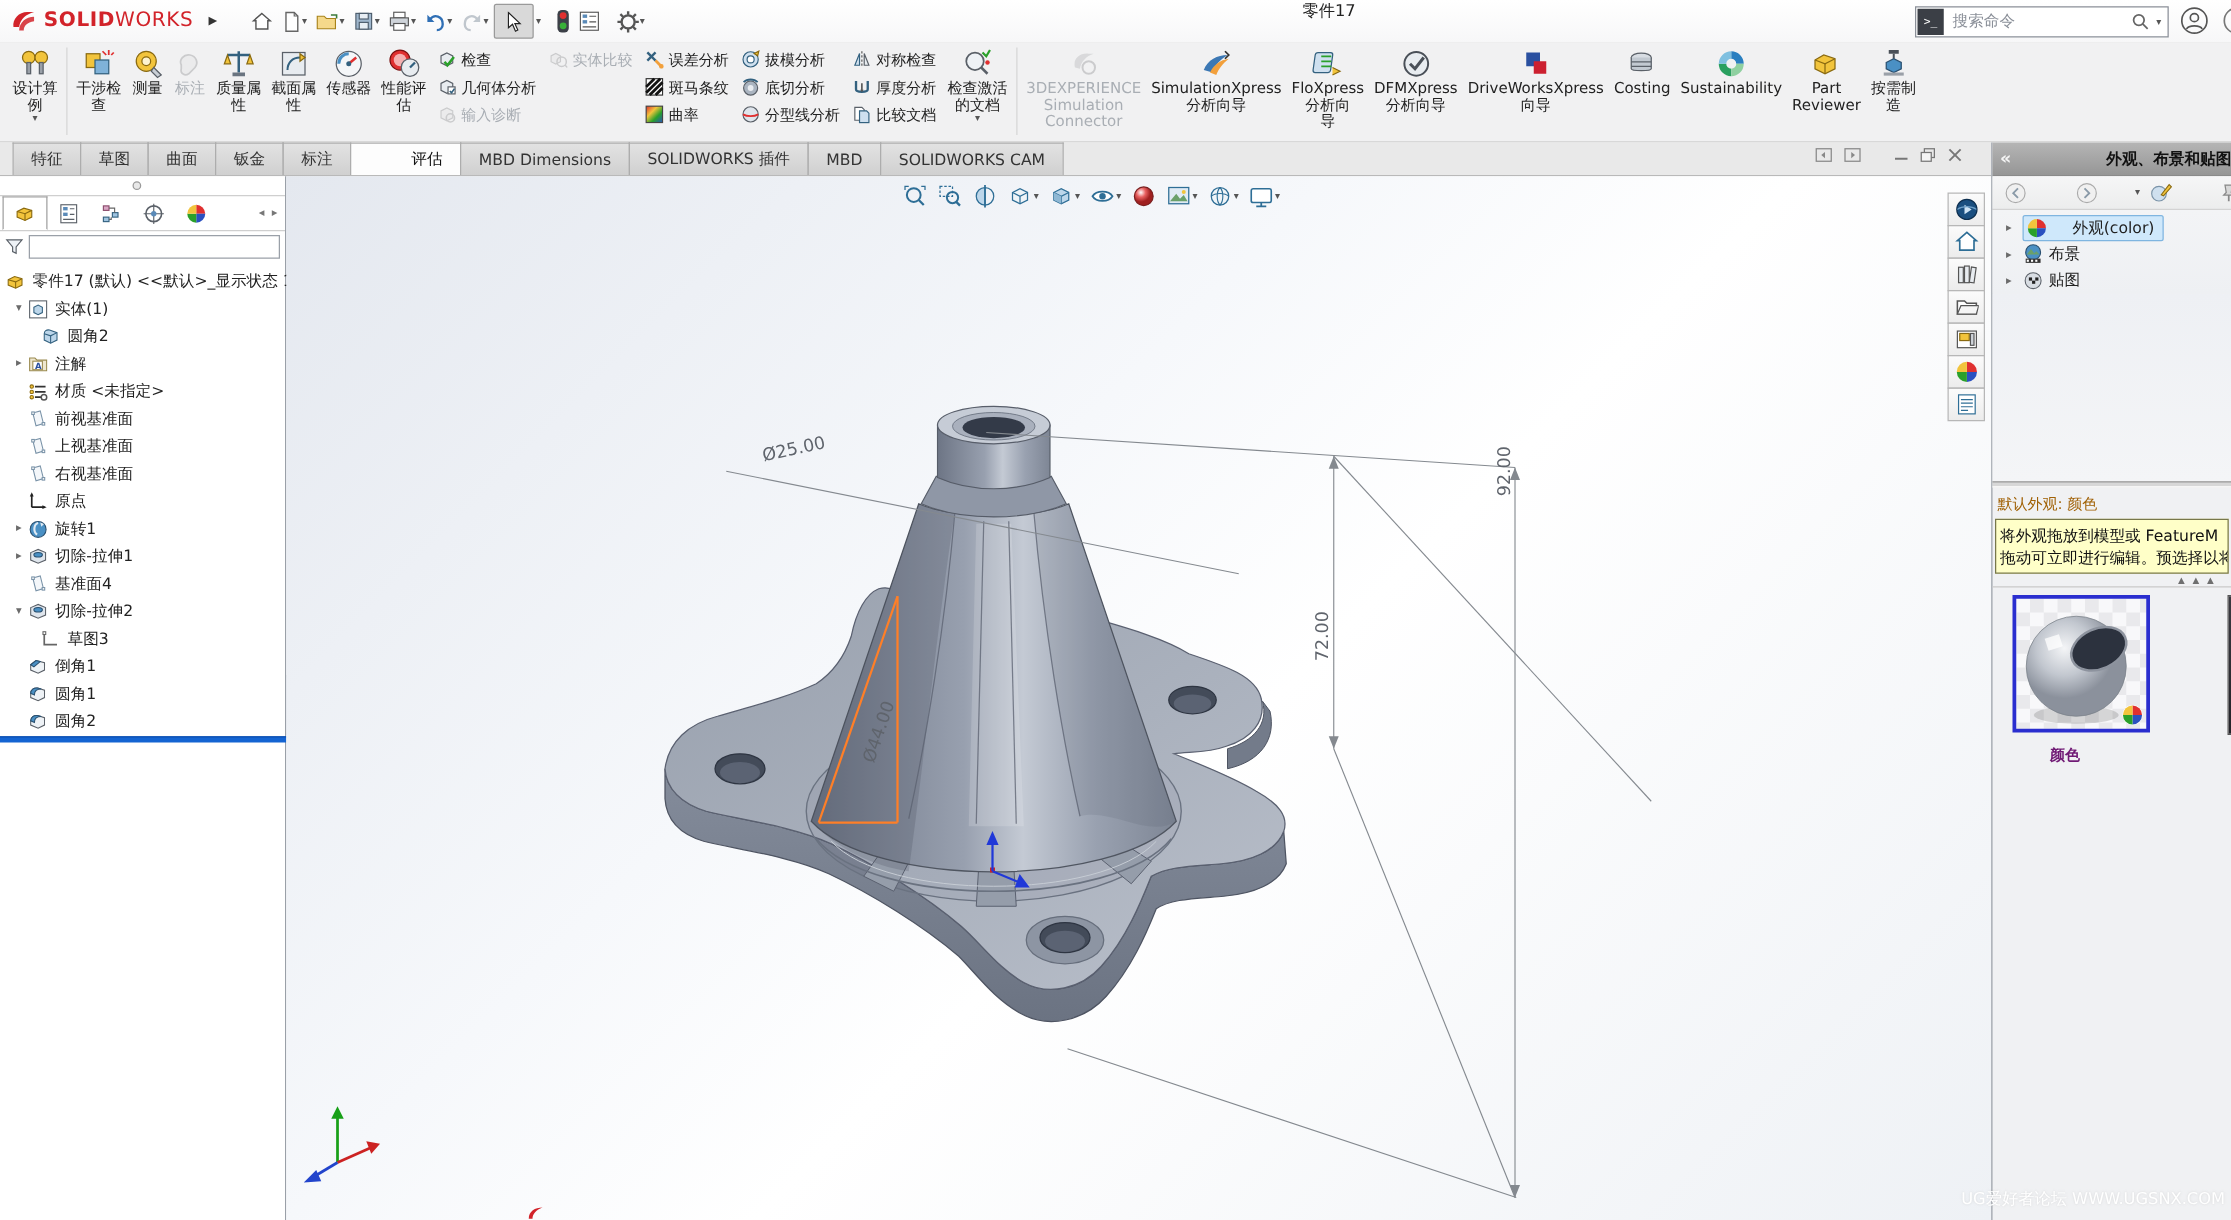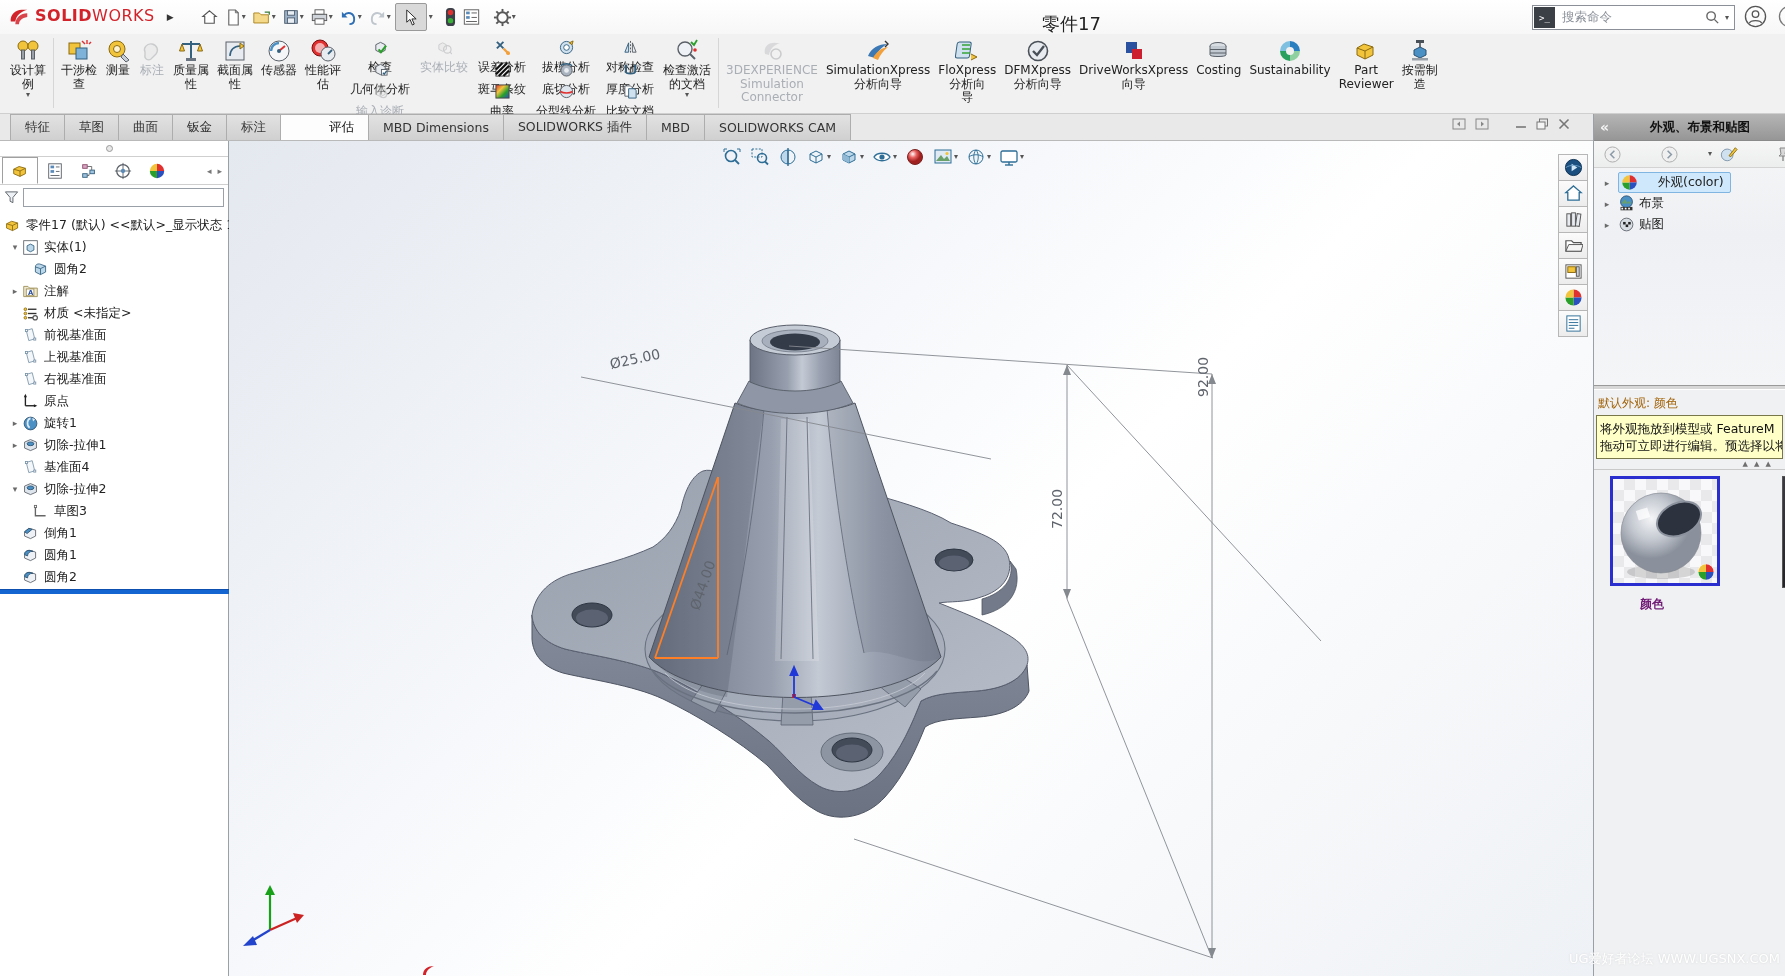--- a/index.html
+++ b/index.html
@@ -12,37 +12,37 @@
             border-bottom:1px solid #dcdcdc;display:flex;align-items:center;}
   .brand{display:flex;align-items:flex-start;margin-left:8px;}
   .brand-txt{font-size:16px;letter-spacing:.5px;color:#d2232a;margin-left:5px;}
   .brand-txt b{font-weight:bold}
   .menu-arrow{color:#333;font-size:9px;margin:0 10px 0 12px;}
   .qat{display:flex;align-items:center;gap:2px;margin-left:14px;}
   .qbtn{height:26px;display:flex;align-items:center;justify-content:center;padding:0 2px;}
   .crt{font-size:8px;color:#555;line-height:1;}
   .qsel{background:#d9d9d9;border:1px solid #9a9a9a;border-radius:2px;width:30px;height:26px;
         display:flex;align-items:center;justify-content:center;}
-  .doc-title{left:1042px;top:12px;font-size:18px;color:#222;}
+  .doc-title{left:1042px;top:0;font-size:13px;color:#222;}
   .searchbox{left:1532px;top:5px;width:201px;height:23px;border:1px solid #8a8f98;background:#fff;
              display:flex;align-items:center;}
   .search-term{flex:1;color:#8a8f98;font-size:12.5px;padding-left:6px;}
   .tcon{width:21px;height:21px;background:#3b3f46;color:#fff;display:flex;align-items:center;
         justify-content:center;font-family:"DejaVu Sans Mono",monospace;font-size:9px;margin:1px;}
   .usercircle{left:1744px;top:5px;}
   .usercircle2{left:1778px;top:5px;}
   
   .ribbon{left:0;top:34px;width:1785px;height:80px;background:#f1f1f2;border-bottom:1px solid #cfcfcf;
           display:flex;align-items:flex-start;padding:0 0 0 6px;box-sizing:border-box;}
   .rbL{display:flex;flex-direction:column;align-items:center;padding:3px 4px 0 4px;flex:none;}
   .rbL .ric{height:27px;display:flex;align-items:center;justify-content:center;}
   .rlln{font-size:12px;line-height:13.5px;text-align:center;color:#222;white-space:nowrap;}
   .rbsep{width:1px;height:70px;background:#d6d6d6;margin:4px 3px 0 3px;flex:none;}
   .rb-col{display:flex;flex-direction:column;gap:3px;padding:6px 5px 0 5px;flex:none;}
-  .rbS{display:flex;align-items:center;gap:4px;height:19px;white-space:nowrap;color:#222;flex-direction:column;}
+  .rbS{display:flex;gap:4px;height:19px;white-space:nowrap;color:#222;}
   .disabled .rlln,.rbS.disabled span{color:#a9aeb4;}
   .disabled svg,.rbS.disabled svg{opacity:.45;filter:grayscale(.8);}
   .ri{width:26px;height:26px;}
   .rsi{width:15px;height:15px;flex:none;}
   
   .tabrow{left:0;top:114px;width:1593px;height:27px;background:#e9e9e9;display:flex;align-items:stretch;
           border-bottom:1px solid #b9b9b9;box-sizing:border-box;padding-left:10px;}
   .tab{display:flex;align-items:center;padding:0 14px;font-size:12.5px;color:#333;
        background:linear-gradient(#e2e2e2,#d0d0d0);border:1px solid #adadad;border-bottom:none;margin-right:-1px;}
   .tab.active{background:#fdfdfd;color:#111;padding-left:48px;}
@@ -77,21 +77,21 @@
   .redmark{left:422px;top:965px;}
   
   .tstrip{left:1558px;top:155px;width:30px;display:flex;flex-direction:column;}
   .tscell{width:28px;height:25px;border:1px solid #b7b7b7;margin-top:-1px;background:linear-gradient(#fbfbfb,#ececec);
           display:flex;align-items:center;justify-content:center;}
   
   .tpane{left:1593px;top:114px;width:192px;height:862px;background:#f0f1f3;border-left:1px solid #9aa0a8;box-sizing:border-box;}
   .tp-header{height:26px;background:linear-gradient(#b5b5b5,#969696);display:flex;align-items:center;
              color:#111;font-weight:bold;font-size:12.5px;border-bottom:1px solid #8a8a8a;}
   .tp-header .chev{color:#f5f5f5;font-size:14px;font-weight:bold;margin:0 6px;}
-  .tp-title{flex:1;text-align:center;white-space:nowrap;overflow:hidden;}
+  .tp-title{flex:1;text-align:right;white-space:nowrap;overflow:hidden;}
   .tp-nav{height:26px;display:flex;align-items:center;gap:8px;padding-left:10px;border-bottom:1px solid #d3d3d3;
           background:linear-gradient(#f6f6f7,#eceded);}
   .tp-tree{padding-top:4px;background:linear-gradient(#f3f4f6,#eef0f3);}
   .tp-row{height:21px;display:flex;align-items:center;padding-left:6px;font-size:12.5px;gap:4px;}
   .tp-sel{display:flex;align-items:center;gap:20px;background:#cfe8fb;border:1px solid #7fb5e0;
           padding:1px 6px 1px 2px;border-radius:2px;}
   .tp-body-gap{height:150px;background:linear-gradient(#eef0f4,#f4f5f7);}
   .groove{height:3px;border-top:1px solid #9a9a9a;border-bottom:1px solid #ffffff;background:#d7d7d7;}
   .tp-sec-title{padding:5px 4px 3px 4px;color:#a16207;}
   .tipbox{margin:0 2px;border:1px solid #77774a;background:#ffffc8;padding:4px 3px;

